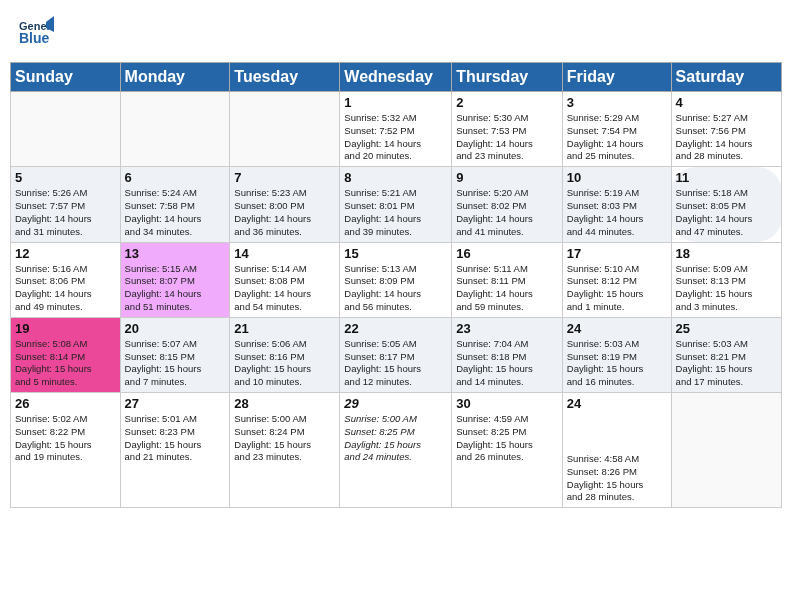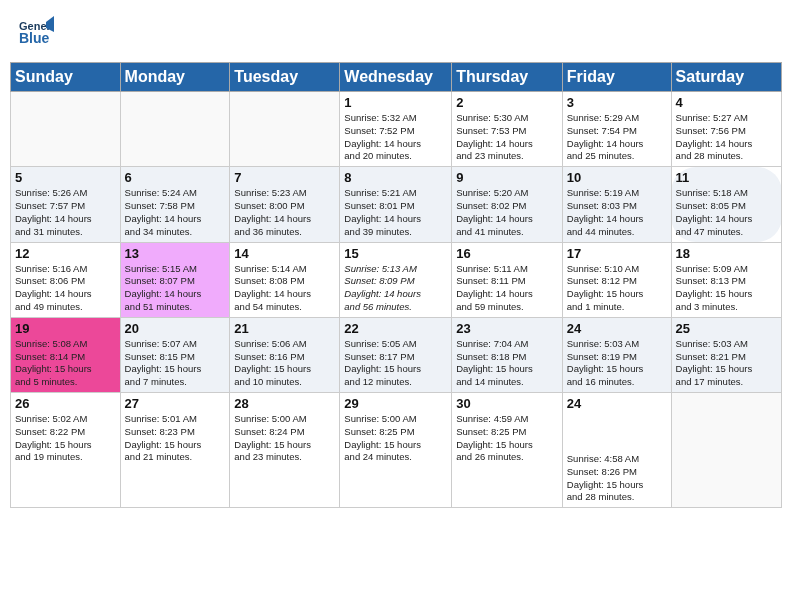--- a/index.html
+++ b/index.html
@@ -220,21 +220,21 @@
         </td>
         <td style="background: rgb(255, 255, 255);">
           <span class="day-num">14</span>
           <div class="cell-info" style="white-space: pre-line;">Sunrise: 5:14 AM
 Sunset: 8:08 PM
 Daylight: 14 hours
 and 54 minutes.</div>
         </td>
         <td style="background: rgb(255, 255, 255);">
           <span class="day-num">15</span>
-          <div class="cell-info" style="white-space: pre-line; font-style: italic;">Sunrise: 5:13 AM
+          <div class="cell-info" style="white-space: pre-line;">Sunrise: 5:13 AM
 Sunset: 8:09 PM
 Daylight: 14 hours
 and 56 minutes.</div>
         </td>
         <td style="background: rgb(255, 255, 255);">
           <span class="day-num">16</span>
           <div class="cell-info" style="white-space: pre-line;">Sunrise: 5:11 AM
 Sunset: 8:11 PM
 Daylight: 14 hours
 and 59 minutes.</div>
@@ -320,21 +320,21 @@
 Daylight: 15 hours
 and 21 minutes.</div>
         </td>
         <td style="background: rgb(255, 255, 255);">
           <span class="day-num">28</span>
           <div class="cell-info" style="white-space: pre-line;">Sunrise: 5:00 AM
 Sunset: 8:24 PM
 Daylight: 15 hours
 and 23 minutes.</div>
         </td>
-        <td style="background: rgb(255, 255, 255);">
+        <td style="background: rgb(255, 255, 255); font-style: italic;">
           <span class="day-num">29</span>
           <div class="cell-info" style="white-space: pre-line;">Sunrise: 5:00 AM
 Sunset: 8:25 PM
 Daylight: 15 hours
 and 24 minutes.</div>
         </td>
         <td style="background: rgb(255, 255, 255);">
           <span class="day-num">30</span>
           <div class="cell-info" style="white-space: pre-line;">Sunrise: 4:59 AM
 Sunset: 8:25 PM

